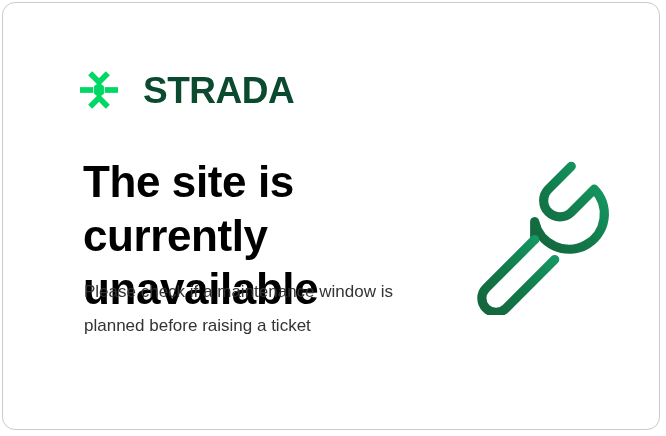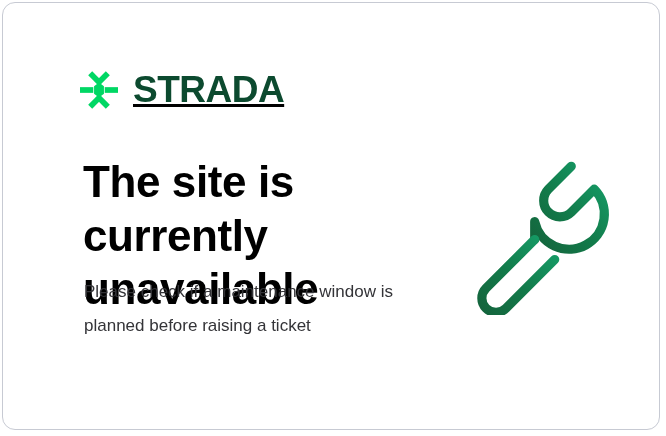--- a/index.html
+++ b/index.html
@@ -35,23 +35,22 @@
     border-radius: 13px;
     overflow: hidden;
   }
 
   
   .brand {
     position: absolute;
     left: 77px;
     top: 68px;
     display: flex;
-    align-items: flex-start;
-    gap: 15px;
-    text-decoration: underline;
+    align-items: center;
+    gap: 25px;
   }
   .brand-mark {
     width: 38px;
     height: 38px;
     display: block;
     flex: 0 0 auto;
   }
   .brand-word {
     font-family: "Liberation Sans", sans-serif;
     font-size: 37px;

